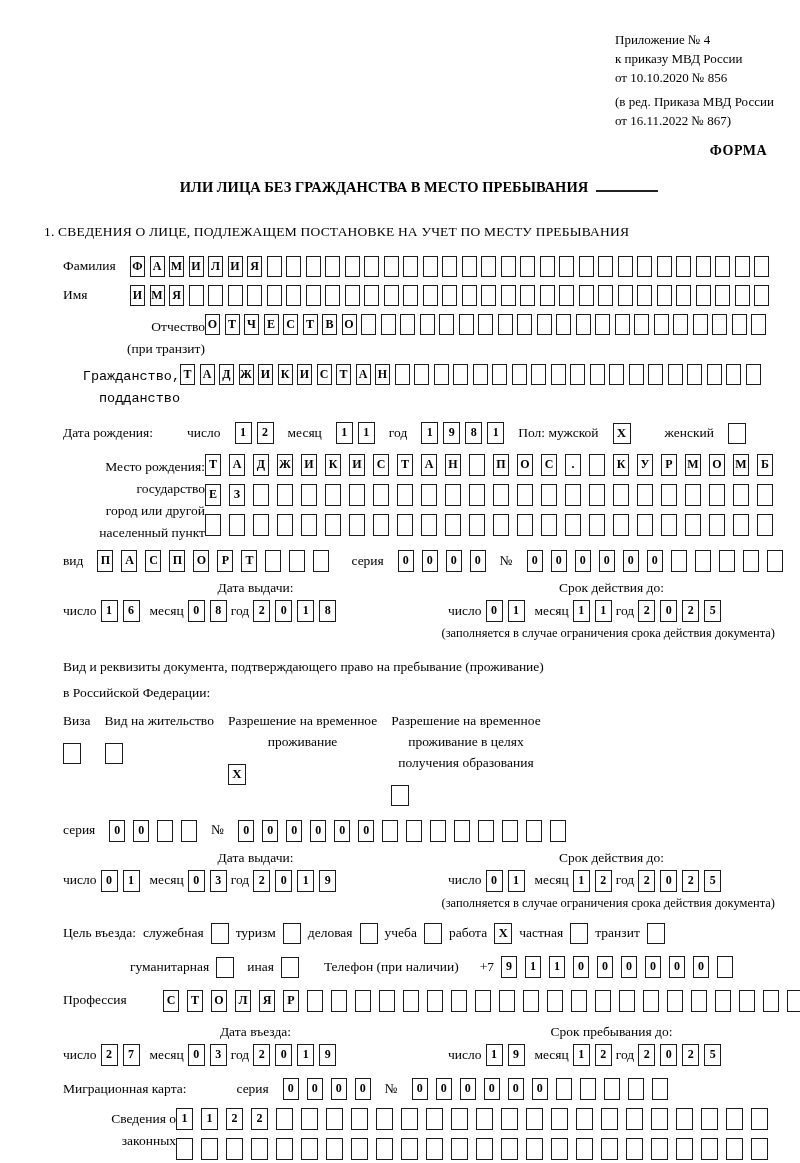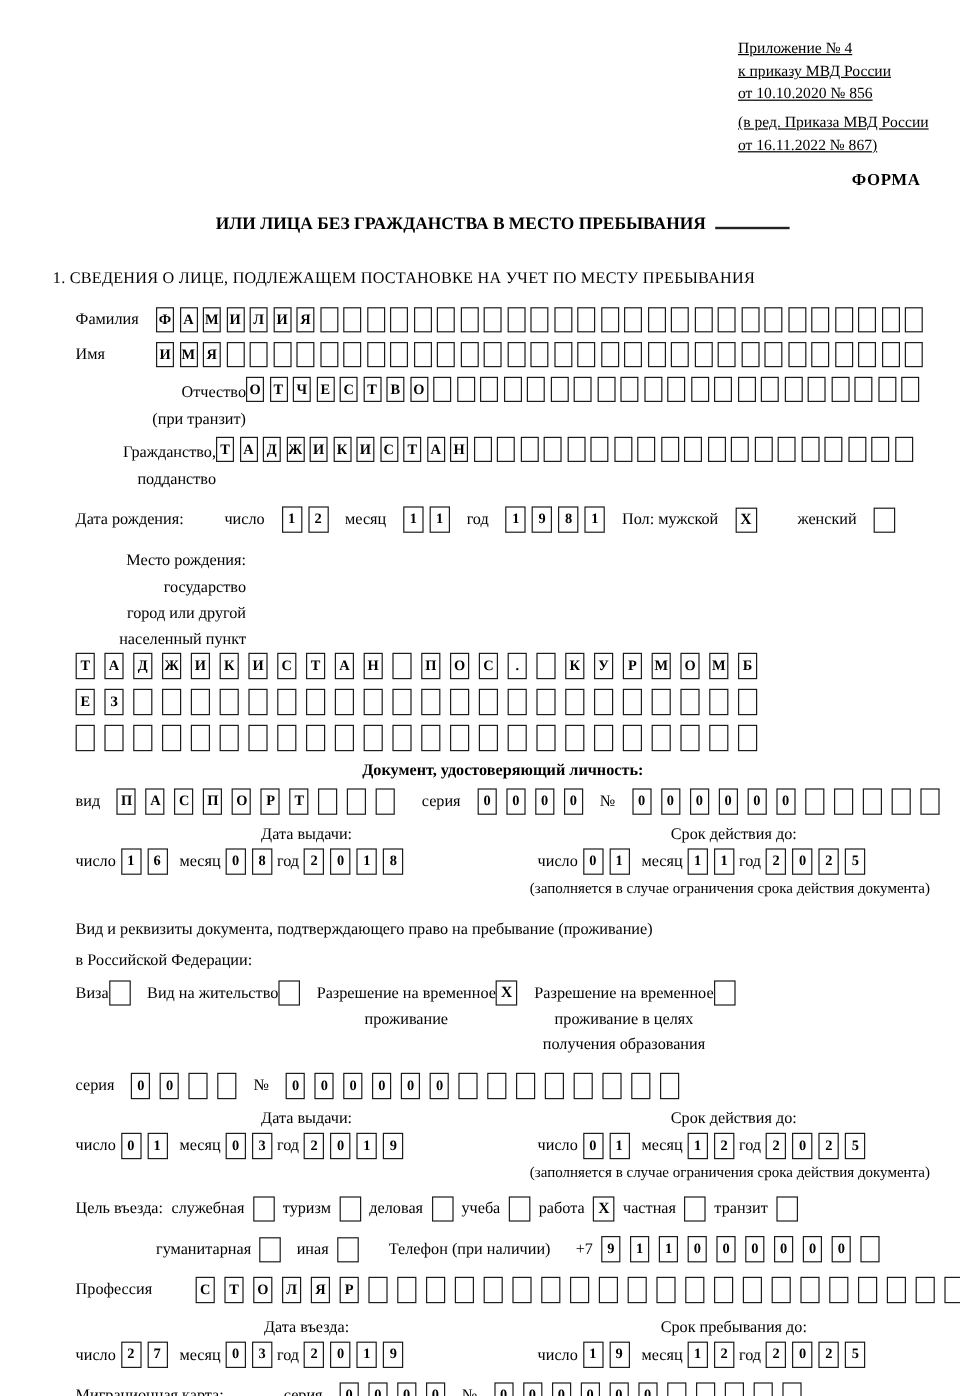--- a/index.html
+++ b/index.html
@@ -5,21 +5,21 @@
   * { box-sizing: border-box; margin: 0; padding: 0; }
   html, body { background: #fff; }
   body {
     width: 800px; min-height: 1163px;
     font-family: "Liberation Serif", "DejaVu Serif", serif;
     color: #000; font-size: 13.5px; line-height: 1.25;
   }
   .page { width: 800px; min-height: 1163px; padding: 30px 25px 20px 63px; position: relative; }
 
   
-  .appendix { margin-left: 552px; font-size: 13px; line-height: 19px; text-decoration: underline; }
+  .appendix { margin-left: 552px; font-size: 13px; line-height: 19px; }
   .appendix .amend { margin-top: 5px; }
   .forma { text-align: right; font-weight: bold; padding-right: 8px; margin-top: 12px; font-size: 14px; letter-spacing: .5px; }
 
   .title { text-align: center; font-weight: bold; font-size: 14.5px; margin-top: 16px; line-height: 22px; }
   .blank-line { display: inline-block; width: 62px; border-bottom: 2px solid #222; height: 14px; margin-left: 8px; }
 
   .section-heading { font-weight: normal; font-size: 13.5px; margin-top: 26px; margin-left: -19px; letter-spacing: .2px; }
 
   
   .row { display: flex; align-items: flex-start; margin-top: 8px; }
@@ -35,47 +35,47 @@
   .cells.reps .cell { width: 17px; height: 22px; }
   .cells.date { gap: 5px; }
   .cells.date .cell { width: 17px; height: 22px; }
   .cb {
     flex: none; display: inline-block; width: 18px; height: 21px; border: 1.5px solid #1c1c1c;
     text-align: center; font-size: 13px; line-height: 18px; font-weight: bold; vertical-align: middle;
   }
 
   .w-surname { width: 67px; padding-top: 2px; }
   .w-patr { width: 142px; padding-top: 2px; }
-  .w-citiz { width: 117px; padding-top: 2px; }
+  .w-citiz { width: 117px; padding-top: 2px; font-family: Liberation Mono, monospace; }
 
   
   .inline-row { display: flex; align-items: center; gap: 14px; margin-top: 12px; flex-wrap: nowrap; }
   .inline-row .sp { width: 6px; }
 
   
-  .two-col { display: flex; margin-top: 10px; flex-direction: column; }
+  .two-col { display: flex; margin-top: 10px; }
   .lines .ln { line-height: 22px; text-align: right; }
   .stack > .cells { margin-top: 8px; }
   .stack > .cells:first-child { margin-top: 0; }
 
   .center-bold { text-align: center; font-weight: bold; margin-top: 8px; }
 
   
   .date-pair { display: flex; margin-top: 8px; }
   .date-col-l { width: 385px; }
   .date-col-r { width: 327px; }
   .date-title { text-align: center; margin-bottom: 3px; }
   .date-row { display: flex; align-items: center; gap: 4px; }
   .note-right { text-align: right; font-size: 12.5px; margin-top: 4px; }
 
   .para { margin-top: 12px; line-height: 26px; }
 
   
   .opts { display: flex; align-items: flex-start; margin-top: 4px; gap: 14px; }
-  .opt { display: flex; align-items: flex-start; gap: 0; }
+  .opt { display: flex; align-items: flex-start; gap: 12px; flex-direction: column; }
   .opt-label { text-align: center; line-height: 21px; }
   .opt .cb { margin-top: 0; }
 
   .purpose-row { display: flex; align-items: center; gap: 7px; margin-top: 12px; flex-wrap: nowrap; }
   .indent67 { margin-left: 67px; }
 </style>
 </head>
 <body>
 
 <div class="page">
@@ -360,21 +360,20 @@
           <span class="cell"></span>
           <span class="cell"></span>
           <span class="cell"></span>
           <span class="cell"></span>
           <span class="cell"></span>
           <span class="cell"></span>
         </div>
     </div>
   </div>
 
-  <div class="center-bold">Документ, удостоверяющий личность:</div>
 
   <div class="inline-row" style="margin-top:6px">
     <span style="width:44px">вид</span>
     <span class="cells wide">
         <span class="cell">П</span>
         <span class="cell">А</span>
         <span class="cell">С</span>
         <span class="cell">П</span>
         <span class="cell">О</span>
         <span class="cell">Р</span>

